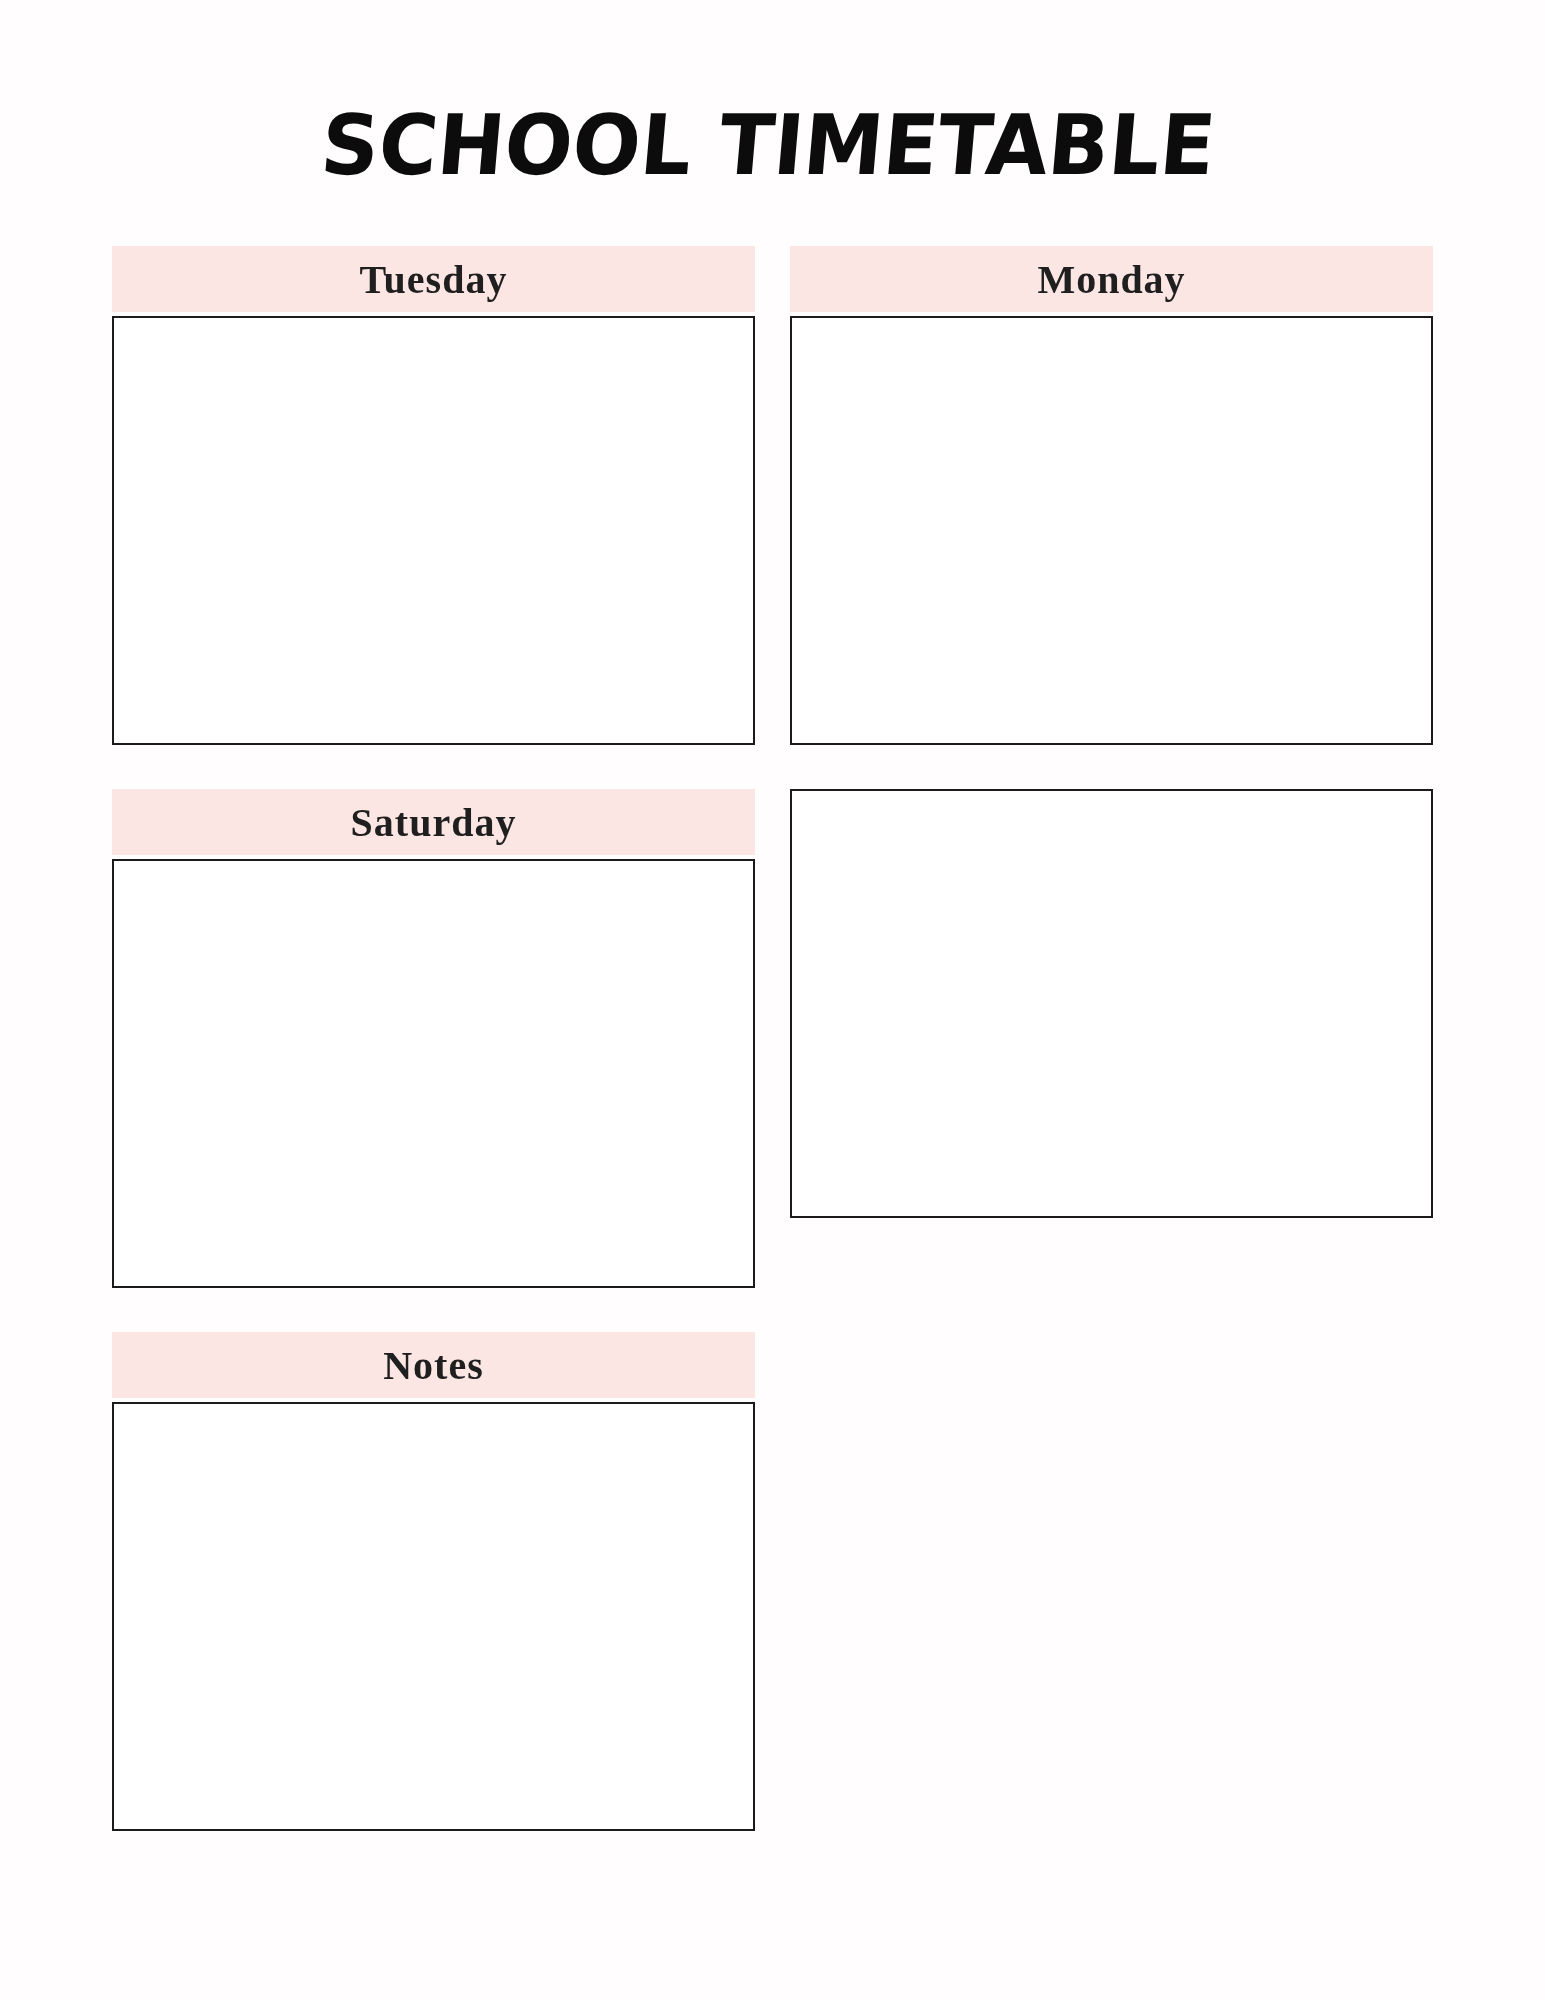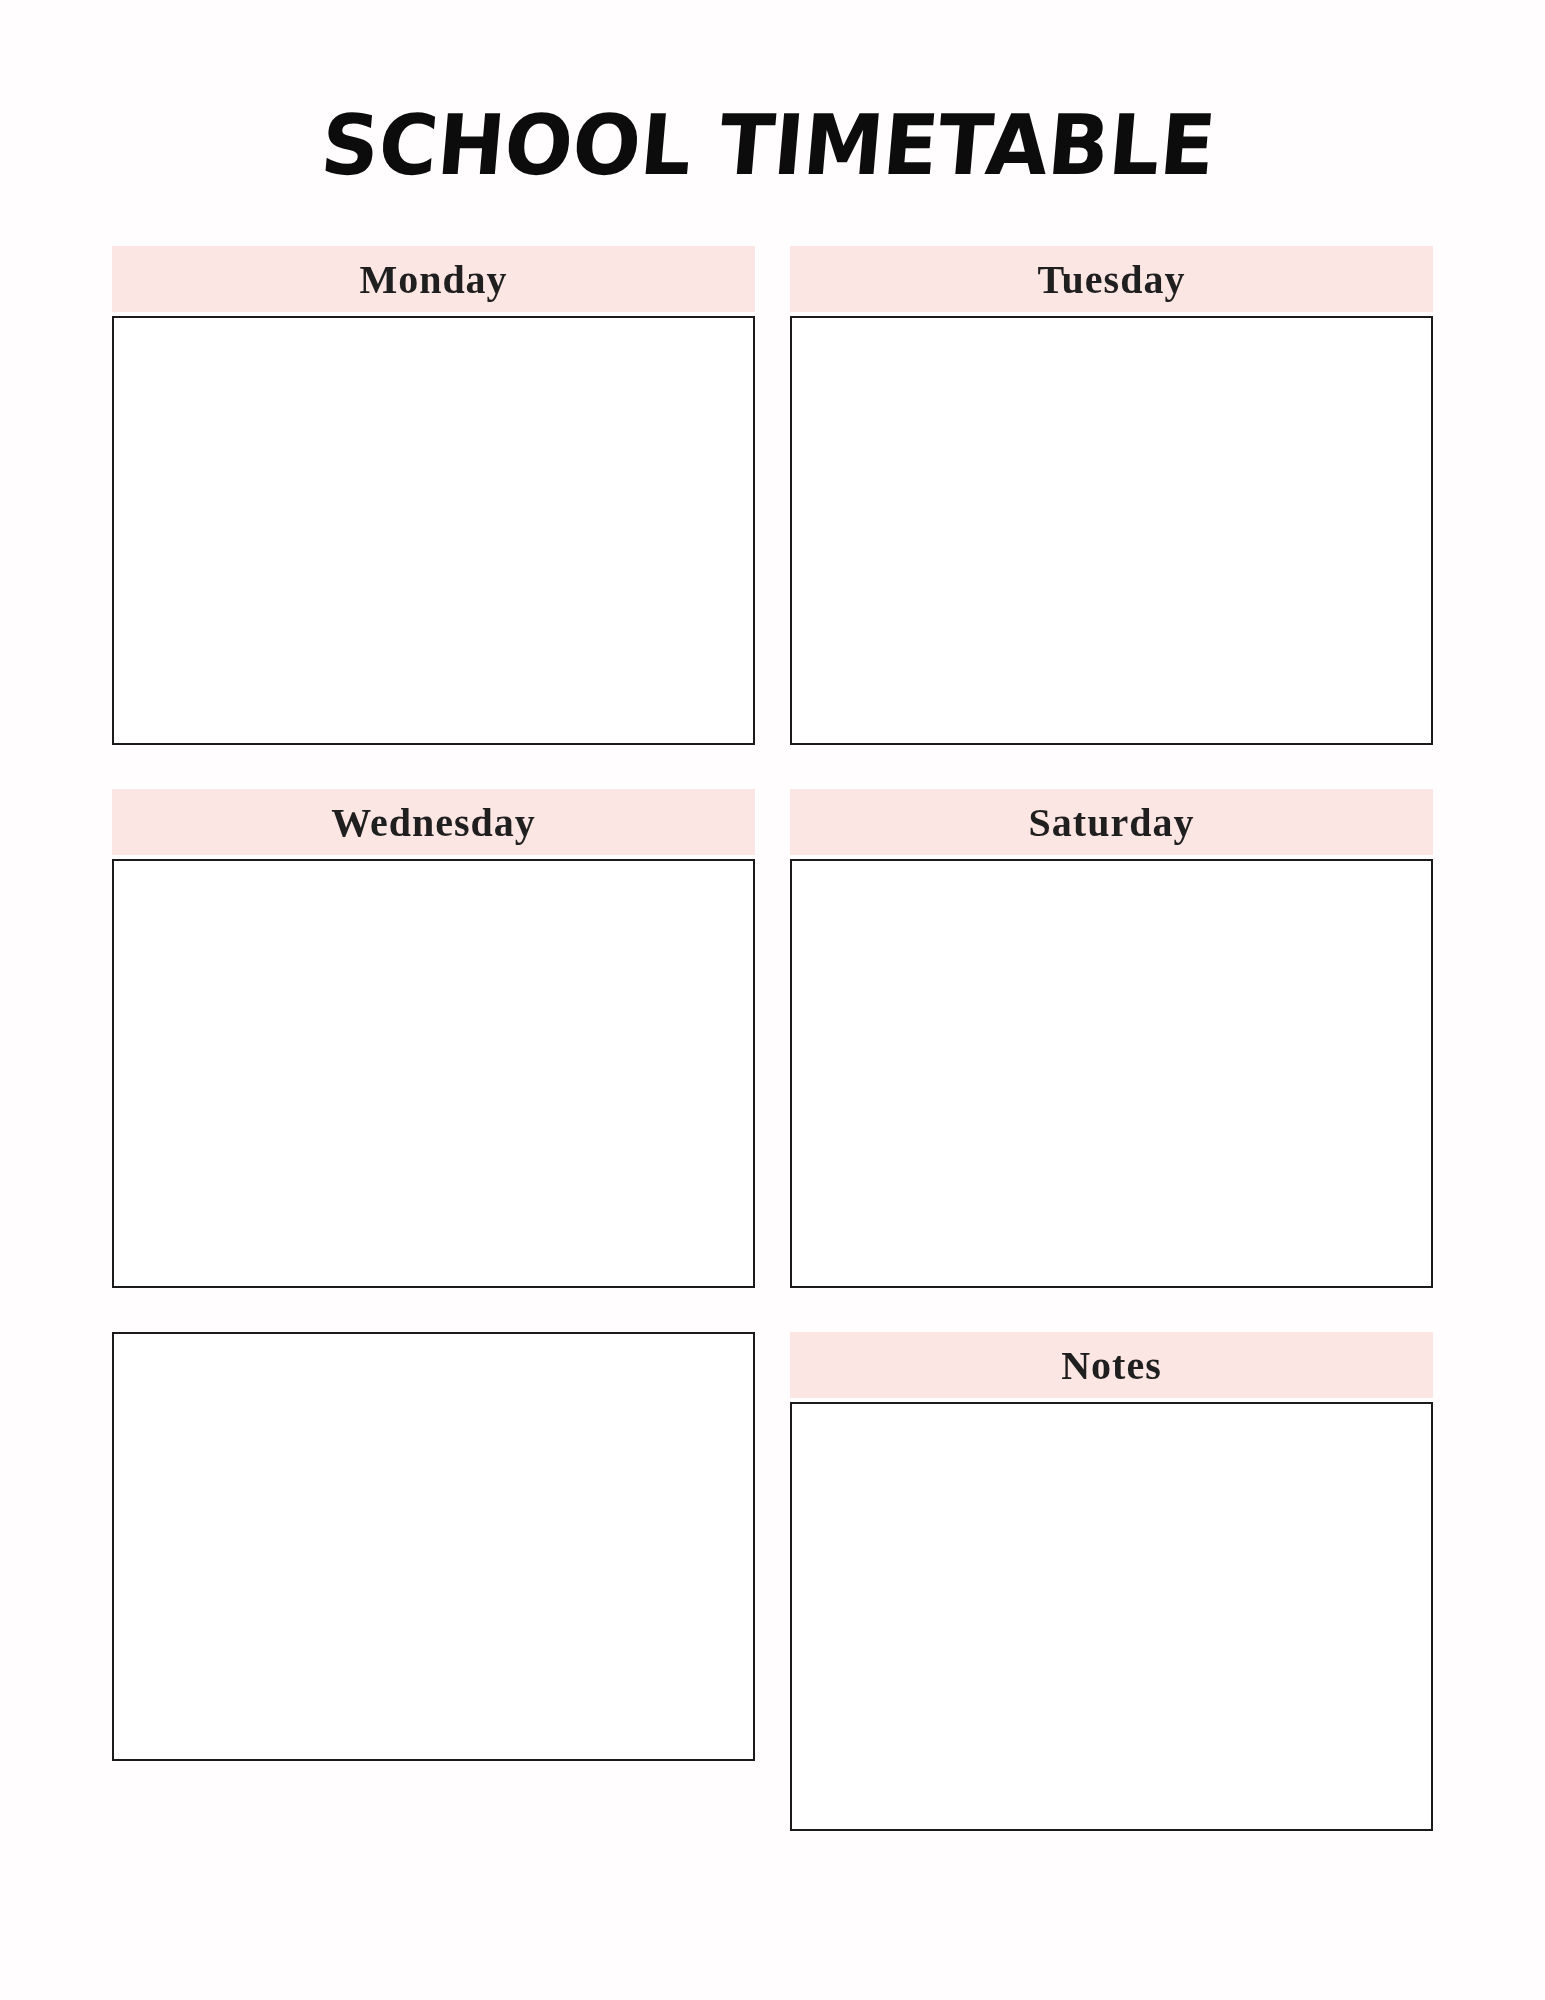--- a/index.html
+++ b/index.html
@@ -67,38 +67,32 @@
 <body>
 
 <div class="page">
 
   <h1 class="title">SCHOOL TIMETABLE</h1>
 
   <div class="grid">
 
     <section class="cell">
       <div class="bar">
-        <span class="bar-label">Monday</span>
-      </div>
-      <div class="box"></div>
-    </section>
-
-    <section class="cell">
-      <div class="bar">
         <span class="bar-label">Tuesday</span>
       </div>
       <div class="box"></div>
     </section>
 
     <section class="cell">
       <div class="bar">
-        <span class="bar-label">Wednesday</span>
+        <span class="bar-label">Monday</span>
       </div>
       <div class="box"></div>
     </section>
+
 
     <section class="cell">
       <div class="bar">
         <span class="bar-label">Saturday</span>
       </div>
       <div class="box"></div>
     </section>
 
     <section class="cell">
       <div class="box"></div>

